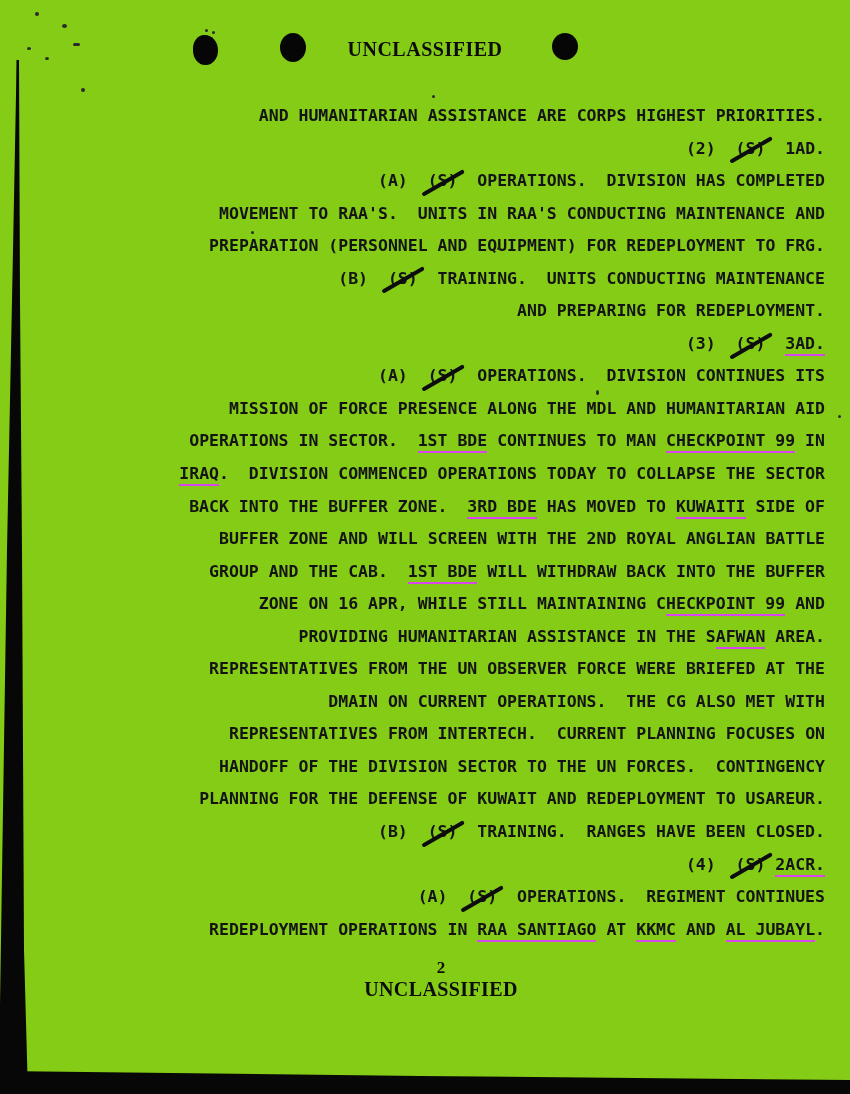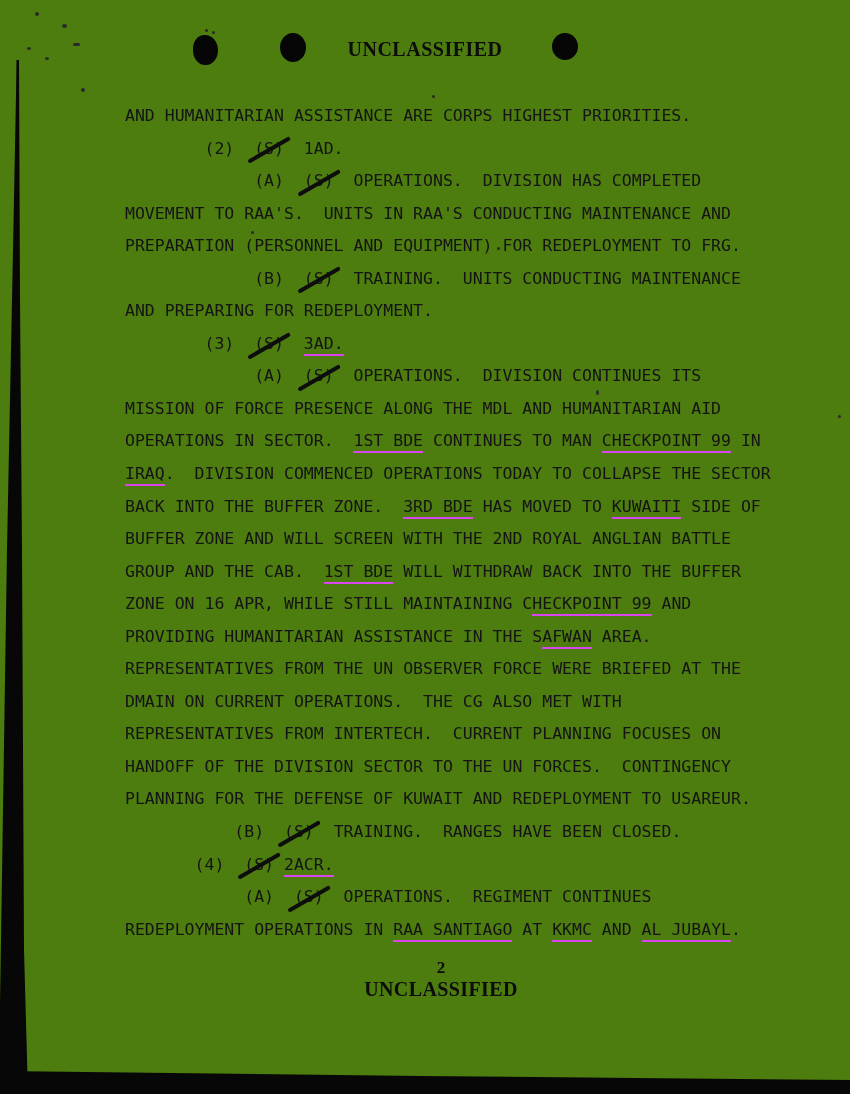--- a/index.html
+++ b/index.html
@@ -1,19 +1,19 @@
 <!DOCTYPE html>
 <html><head>
 <meta charset="utf-8">
 <style>
   html,body{margin:0;padding:0;background:#888;}
   .page{
     position:relative;
     width:850px;height:1094px;
-    background:#4d7c0f;
+    background:#84cc16;
     overflow:hidden;
     font-family:"DejaVu Sans Mono", monospace;
   }
   
   .header-band{position:absolute;top:38px;left:0;width:850px;text-align:center;}
   .header-classification{
     font-family:"Liberation Serif", serif;
     font-weight:bold;font-size:20px;letter-spacing:.5px;color:#0c0c0c;
   }
   .footer-band{position:absolute;top:958px;left:0;width:850px;text-align:center;transform:translateX(16px);}
@@ -21,22 +21,23 @@
     font-family:"Liberation Serif", serif;
     font-weight:bold;font-size:17px;color:#0c0c0c;line-height:20px;
   }
   .footer-classification{
     font-family:"Liberation Serif", serif;
     font-weight:bold;font-size:20px;letter-spacing:.4px;color:#0c0c0c;line-height:22px;
   }
   
   .doc-body{
     position:absolute;left:125px;top:100px;width:700px;
-    font-size:16.5px;font-weight:normal;color:#141414;
+    font-size:16.5px;font-weight:bold;color:#141414;
     white-space:pre;
+    text-align:right;
   }
   .doc-body .line{height:32.55px;line-height:32.55px;}
   .doc-body span{white-space:pre;}
   .u{
     display:inline-block;line-height:1.15;
     border-bottom:2px solid #d946ef;
   }
   .struck{display:inline-block;line-height:1.15;position:relative;}
   .struck::after{
     content:"";position:absolute;left:-9px;right:-9px;top:46%;height:3.5px;

